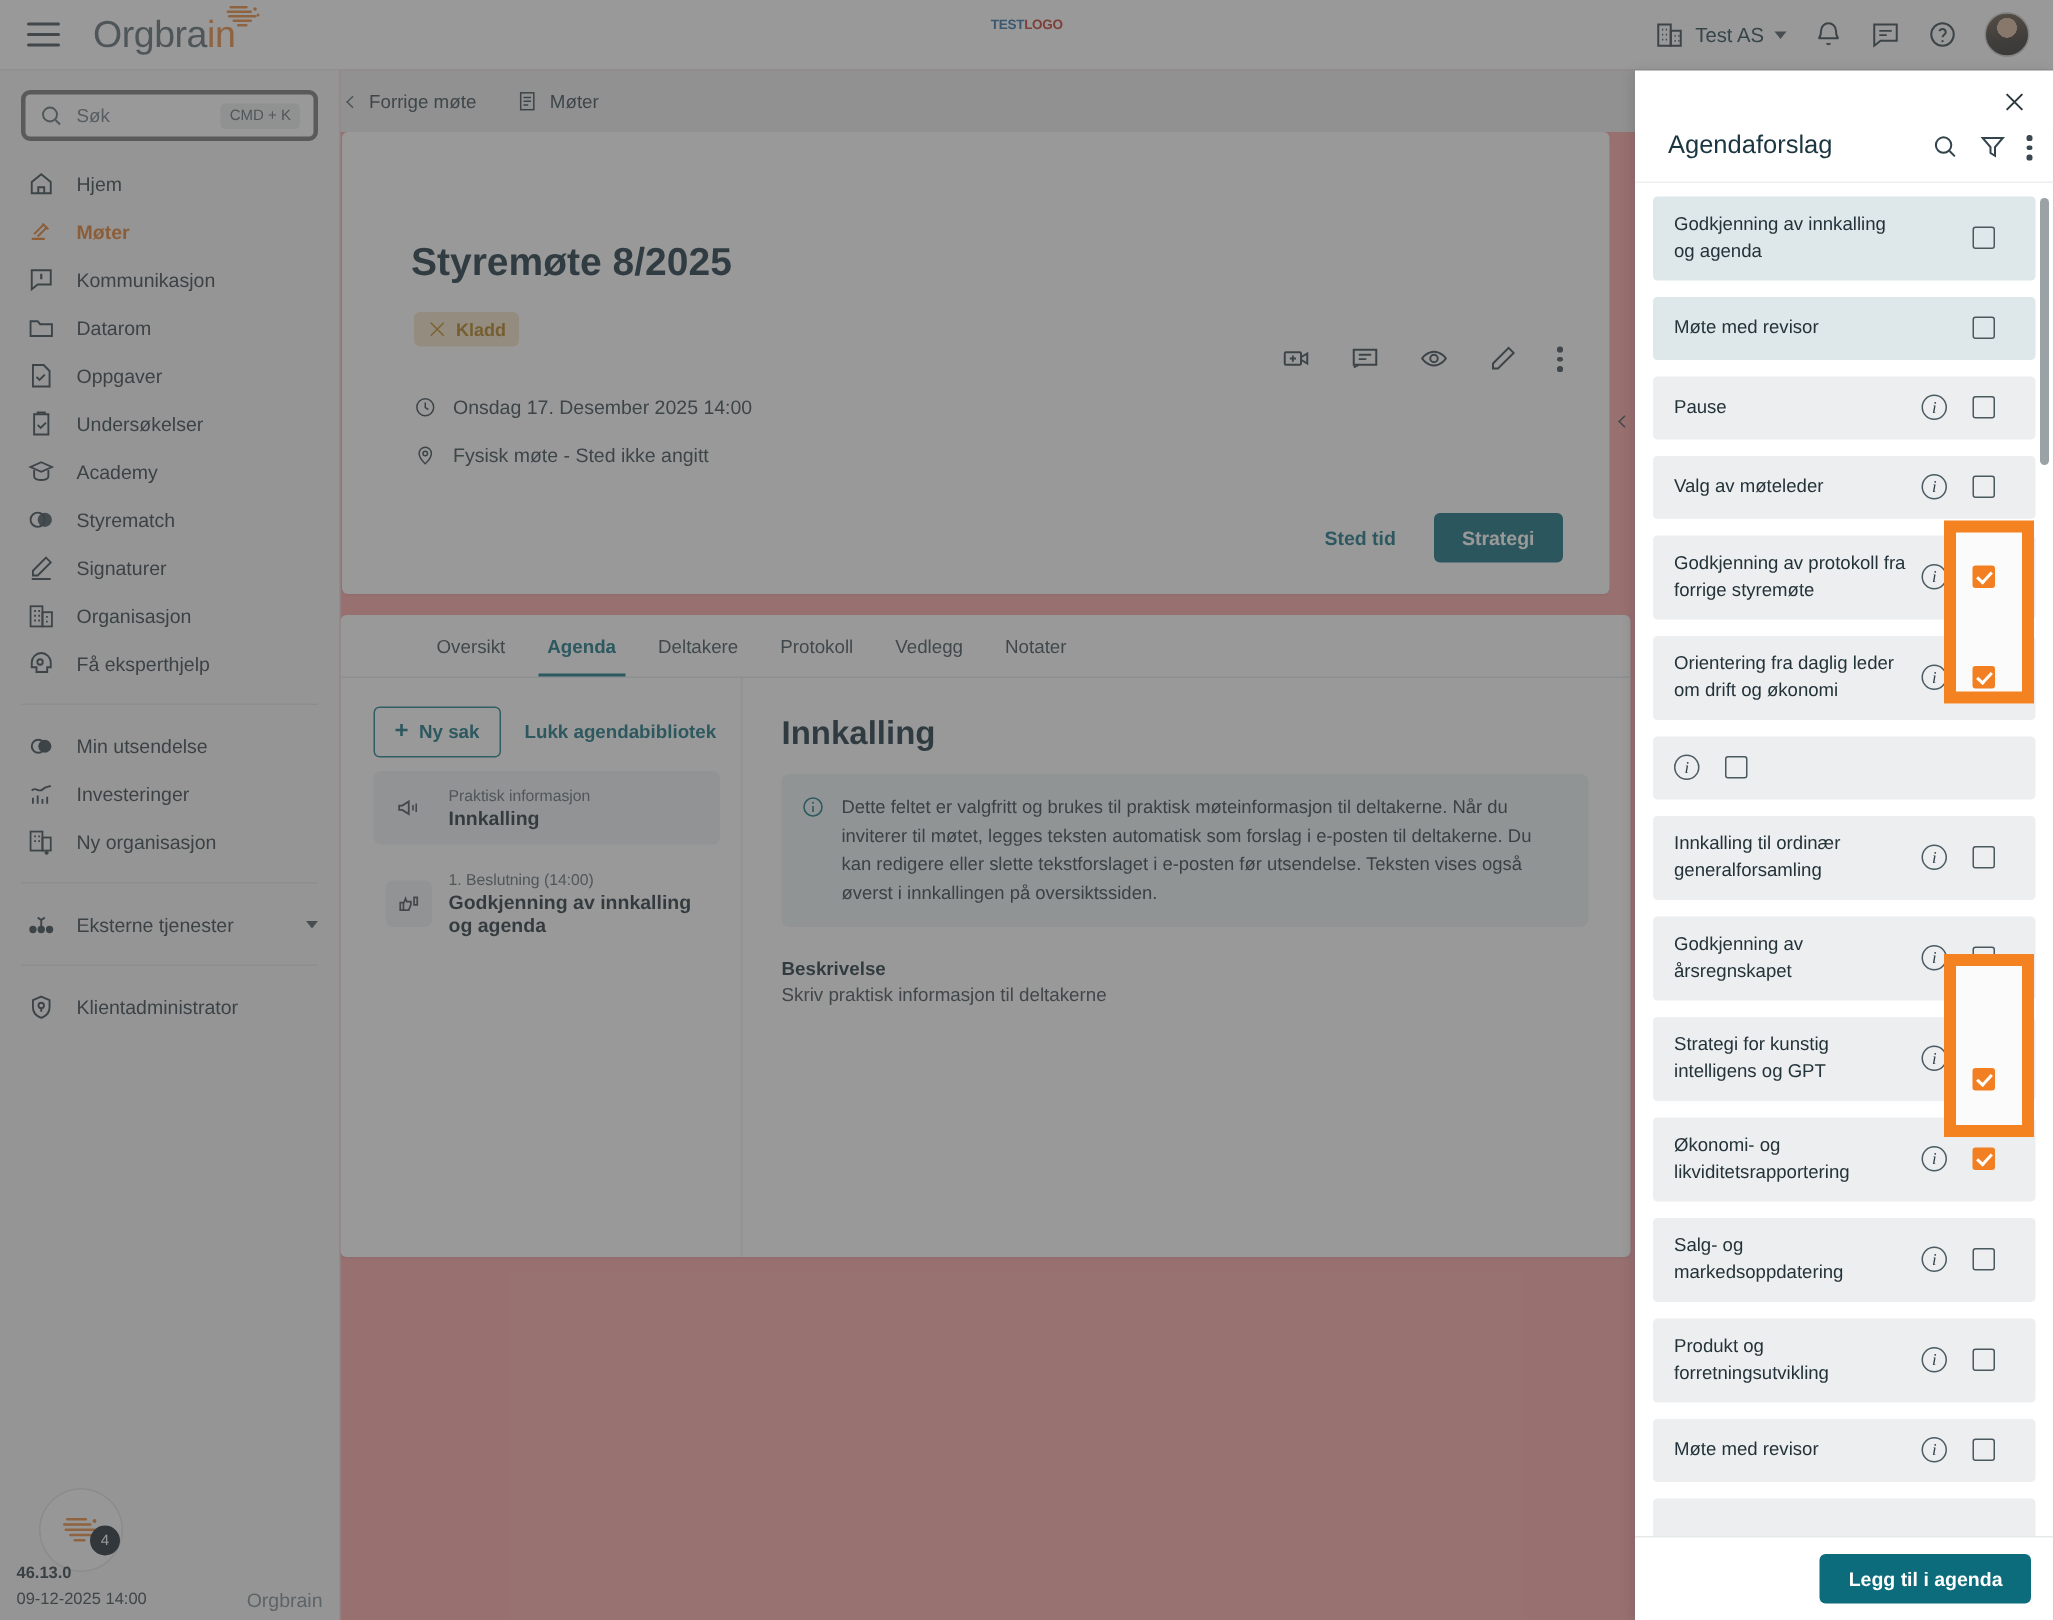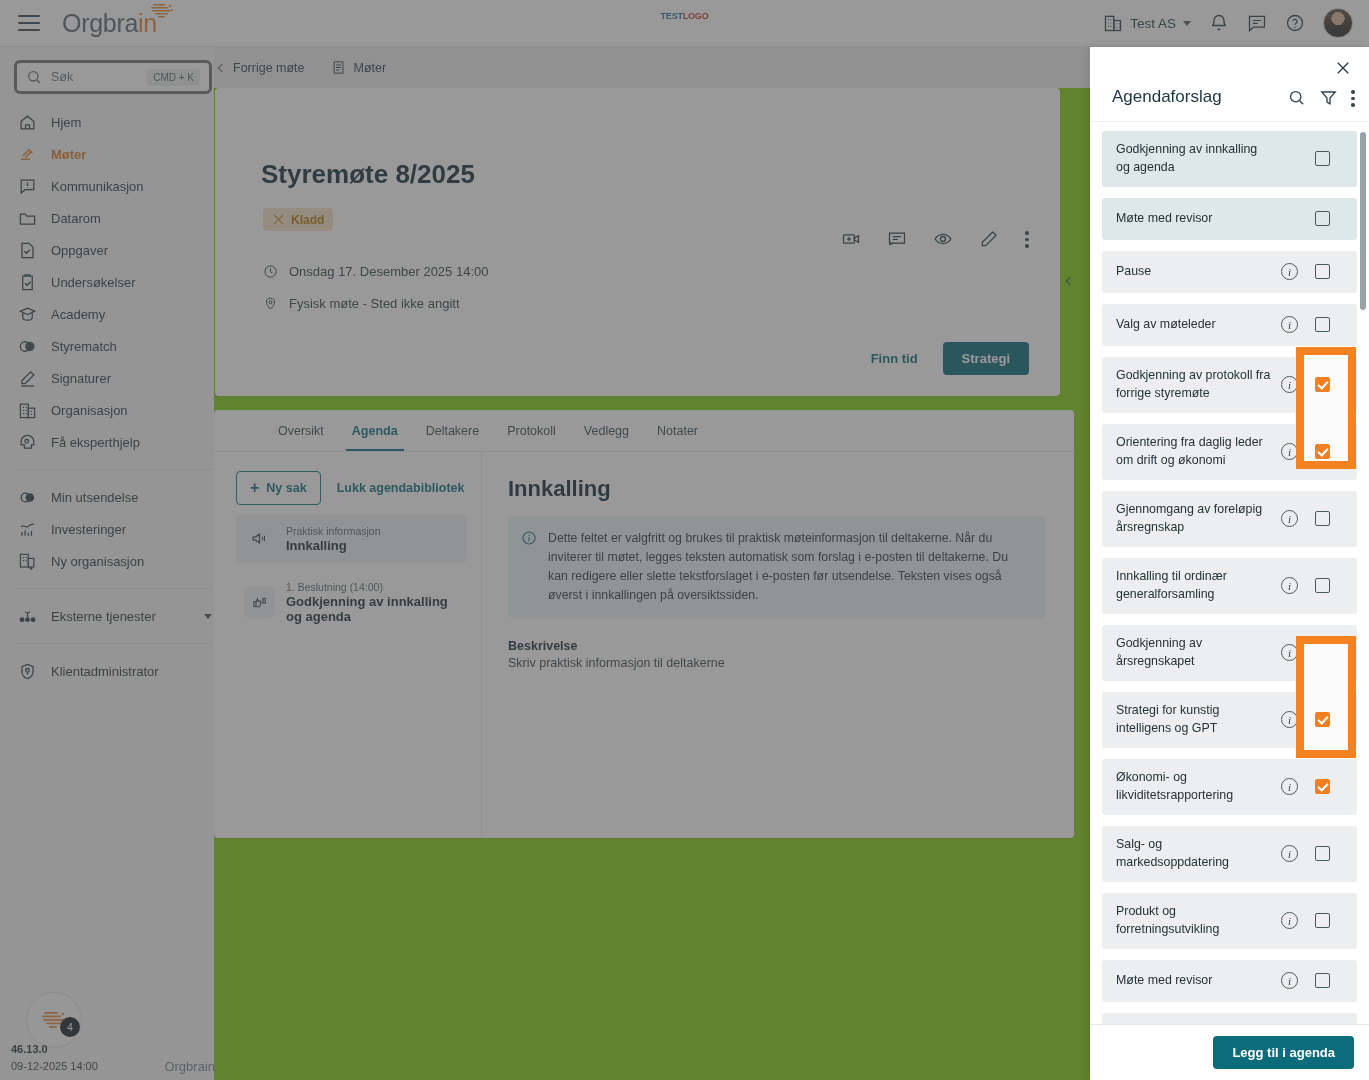--- a/index.html
+++ b/index.html
@@ -82,21 +82,21 @@
   }
   .sb-footer .badge {
     position: absolute; left: 60px; top: 29px; width: 20px; height: 20px; border-radius: 50%;
     background: #1a2730; color: #fff; font-size: 10px; display: flex; align-items: center; justify-content: center;
   }
   .sb-footer .ver { position: absolute; left: 11px; bottom: 25px; font-size: 11px; font-weight: bold; color: #2b3a41; }
   .sb-footer .ts { position: absolute; left: 11px; bottom: 8px; font-size: 11px; color: #3a474d; }
   .sb-footer .mini-brand { position: absolute; right: 12px; bottom: 6px; font-size: 13px; color: #7b8a91; }
 
   
-  .main { position: absolute; top: 47px; left: 214px; width: 1142px; height: 1033px; background: #84cc16; }
+  .main { position: absolute; top: 47px; left: 227px; width: 1142px; height: 1033px; background: #fca5a5; }
   .breadcrumb { height: 41px; display: flex; align-items: center; gap: 26px; padding-left: 5px; background: #eeeeee; }
   .bc-item { display: flex; align-items: center; gap: 8px; font-size: 12.5px; color: #37474f; cursor: pointer; }
   .chev-l { width: 6px; height: 6px; border-left: 1.6px solid #57656c; border-bottom: 1.6px solid #57656c; transform: rotate(45deg); }
 
   .card {
     margin: 0 0 0 1px; background: #ffffff; border-radius: 4px;
     width: 845px; position: absolute; left: 0px; top: 41px; height: 308px; box-shadow: 0 1px 2px rgba(0,0,0,.05);
   }
   .meet-title { position: absolute; left: 46px; top: 71px; font-size: 26px; font-weight: bold; color: #17313c; }
   .status-pill {
@@ -538,21 +538,21 @@
             </svg>
         </span>
         <span class="kebab">
             <i></i>
             <i></i>
             <i></i>
           </span>
       </div>
 
       <div class="cta-row">
-        <span class="btn-text">Finn tid</span>
+        <span class="btn-text">Sted tid</span>
         <button class="btn-primary">Strategi</button>
       </div>
     </div>
 
     <div class="collapse-arrow">
       <span class="chev-l" style="border-color:#3d4b52"></span>
     </div>
 
     <div class="card2">
       <div class="tabs">
@@ -674,21 +674,20 @@
         <span class="txt">Godkjenning av protokoll fra forrige styremøte</span>
         <span class="info-i">i</span>
         <span class="cbox checked"></span>
       </div>
       <div class="sug">
         <span class="txt">Orientering fra daglig leder om drift og økonomi</span>
         <span class="info-i">i</span>
         <span class="cbox checked"></span>
       </div>
       <div class="sug">
-        <span class="txt">Gjennomgang av foreløpig årsregnskap</span>
         <span class="info-i">i</span>
         <span class="cbox"></span>
       </div>
       <div class="sug">
         <span class="txt">Innkalling til ordinær generalforsamling</span>
         <span class="info-i">i</span>
         <span class="cbox"></span>
       </div>
       <div class="sug">
         <span class="txt">Godkjenning av årsregnskapet</span>

